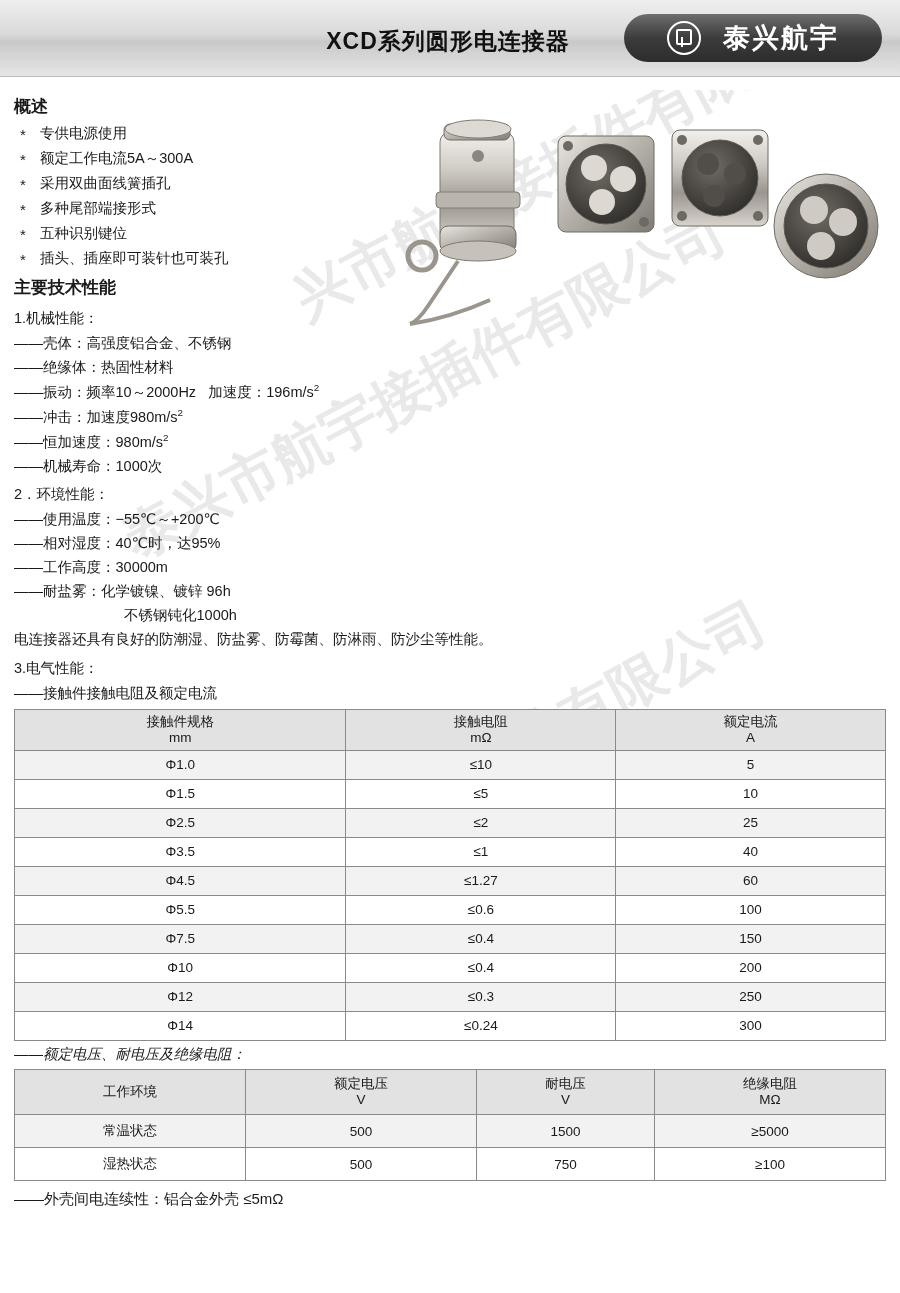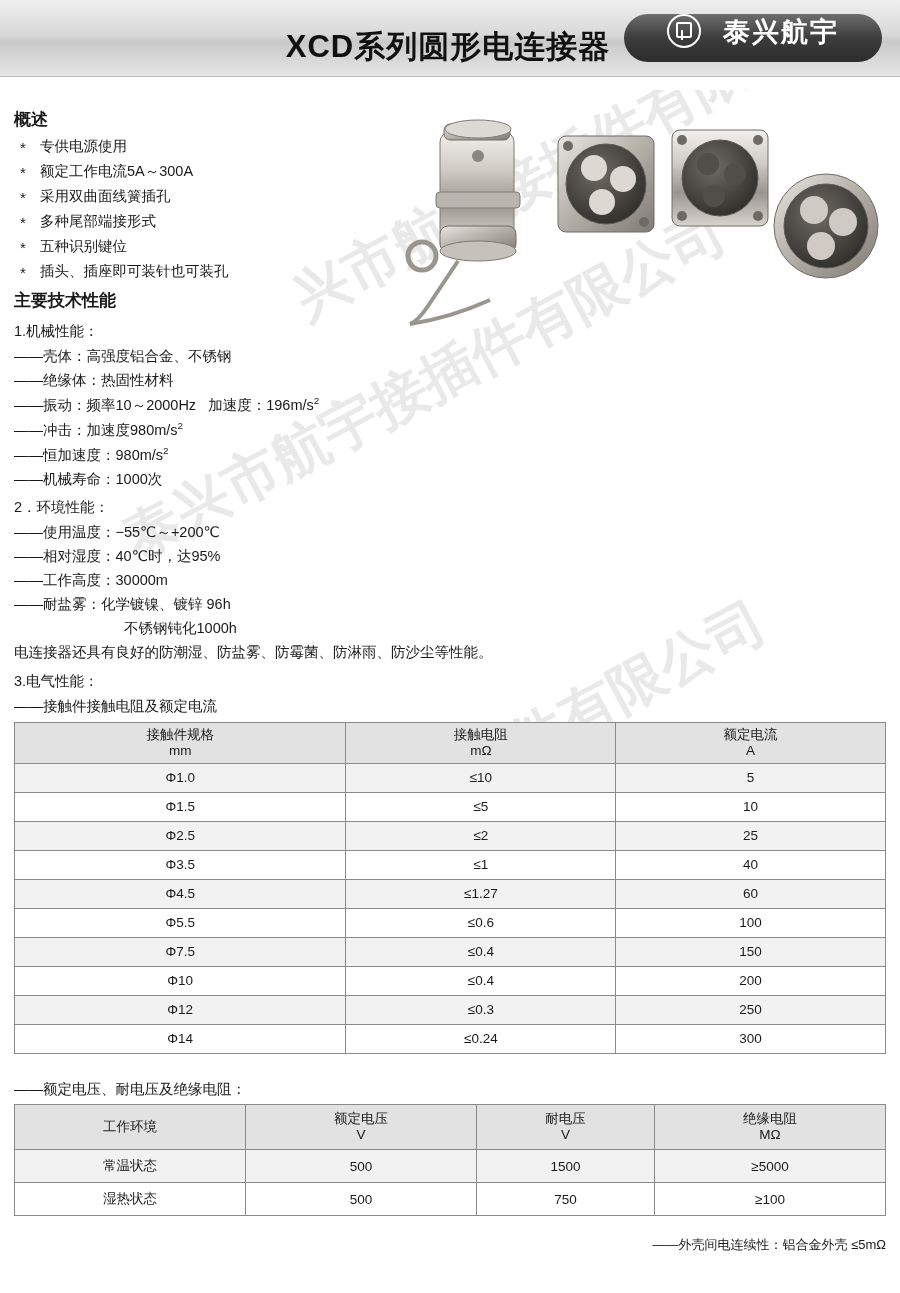--- a/index.html
+++ b/index.html
@@ -22,35 +22,35 @@
     height: 76px;
     background: linear-gradient(to bottom, #efefef 0%, #d9d9d9 45%, #c9c9c9 55%, #e6e6e6 100%);
     border-bottom: 1px solid #bdbdbd;
   }
   .header-title {
     position: absolute;
     left: 0;
     right: 4px;
     top: 26px;
     text-align: center;
-    font-size: 31px;
+    font-size: 23px;
     font-weight: bold;
     letter-spacing: 1px;
     color: #111;
   }
   .logo-box {
     position: absolute;
     right: 18px;
     top: 14px;
     width: 258px;
     height: 48px;
     background: linear-gradient(to bottom, #6d6d6d 0%, #3c3c3c 50%, #2c2c2c 100%);
     border-radius: 24px;
     display: flex;
-    align-items: flex-start;
+    align-items: center;
     justify-content: center;
     gap: 22px;
     font-family: Liberation Serif, serif;
   }
   .logo-mark {
     width: 30px;
     height: 30px;
     border-radius: 50%;
     border: 2px solid #ffffff;
     position: relative;
@@ -102,21 +102,21 @@
     transform-origin: left top;
   }
   .wm1 { left: 110px; top: 420px; transform: rotate(-28deg); }
   .wm2 { left: 150px; top: 810px; transform: rotate(-28deg); }
   .wm3 { left: 280px; top: 180px; transform: rotate(-28deg); }
 
   
   .content {
     position: relative;
     z-index: 2;
-    padding: 27px 14px 0 14px;
+    padding: 14px 14px 0 14px;
   }
   h2.sec {
     font-size: 17px;
     font-weight: bold;
     margin: 4px 0 8px 0;
   }
   .bullets {
     margin: 0;
     padding: 0;
     list-style: none;
@@ -186,23 +186,22 @@
     padding: 4px 2px;
     margin-top: 40px;
   }
   tbody tr:nth-child(odd) { background: #f2f2f2; }
   tbody tr:nth-child(even) { background: #ffffff; }
 
   .t2 thead th { height: 36px; }
   .t2 td { height: 26px; }
 
   .tail {
-    font-size: 13px;
-    margin-top: 20px;
-    text-align: right;
+    font-size: 15px;
+    margin-top: 9px;
   }
 </style>
 </head>
 <body>
 
 <div class="header">
   <div class="header-title">XCD系列圆形电连接器</div>
   <div class="logo-box">
     <span class="logo-mark"></span>
     <span class="logo-text">泰兴航宇</span>
@@ -377,21 +376,21 @@
           <td>250</td>
         </tr>
       <tr>
           <td>Φ14</td>
           <td>≤0.24</td>
           <td>300</td>
         </tr>
     </tbody>
   </table>
 
-  <div class="dashline" style="margin-top:26px;">——额定电压、耐电压及绝缘电阻：</div>
+  <div class="dashline" style="margin-top:4px;font-style:italic;">——额定电压、耐电压及绝缘电阻：</div>
 
   <table class="t2">
     <thead>
       <tr>
         <th>工作环境</th>
         <th>
           <span>额定电压</span><br>
           <span>V</span>
         </th>
         <th>

